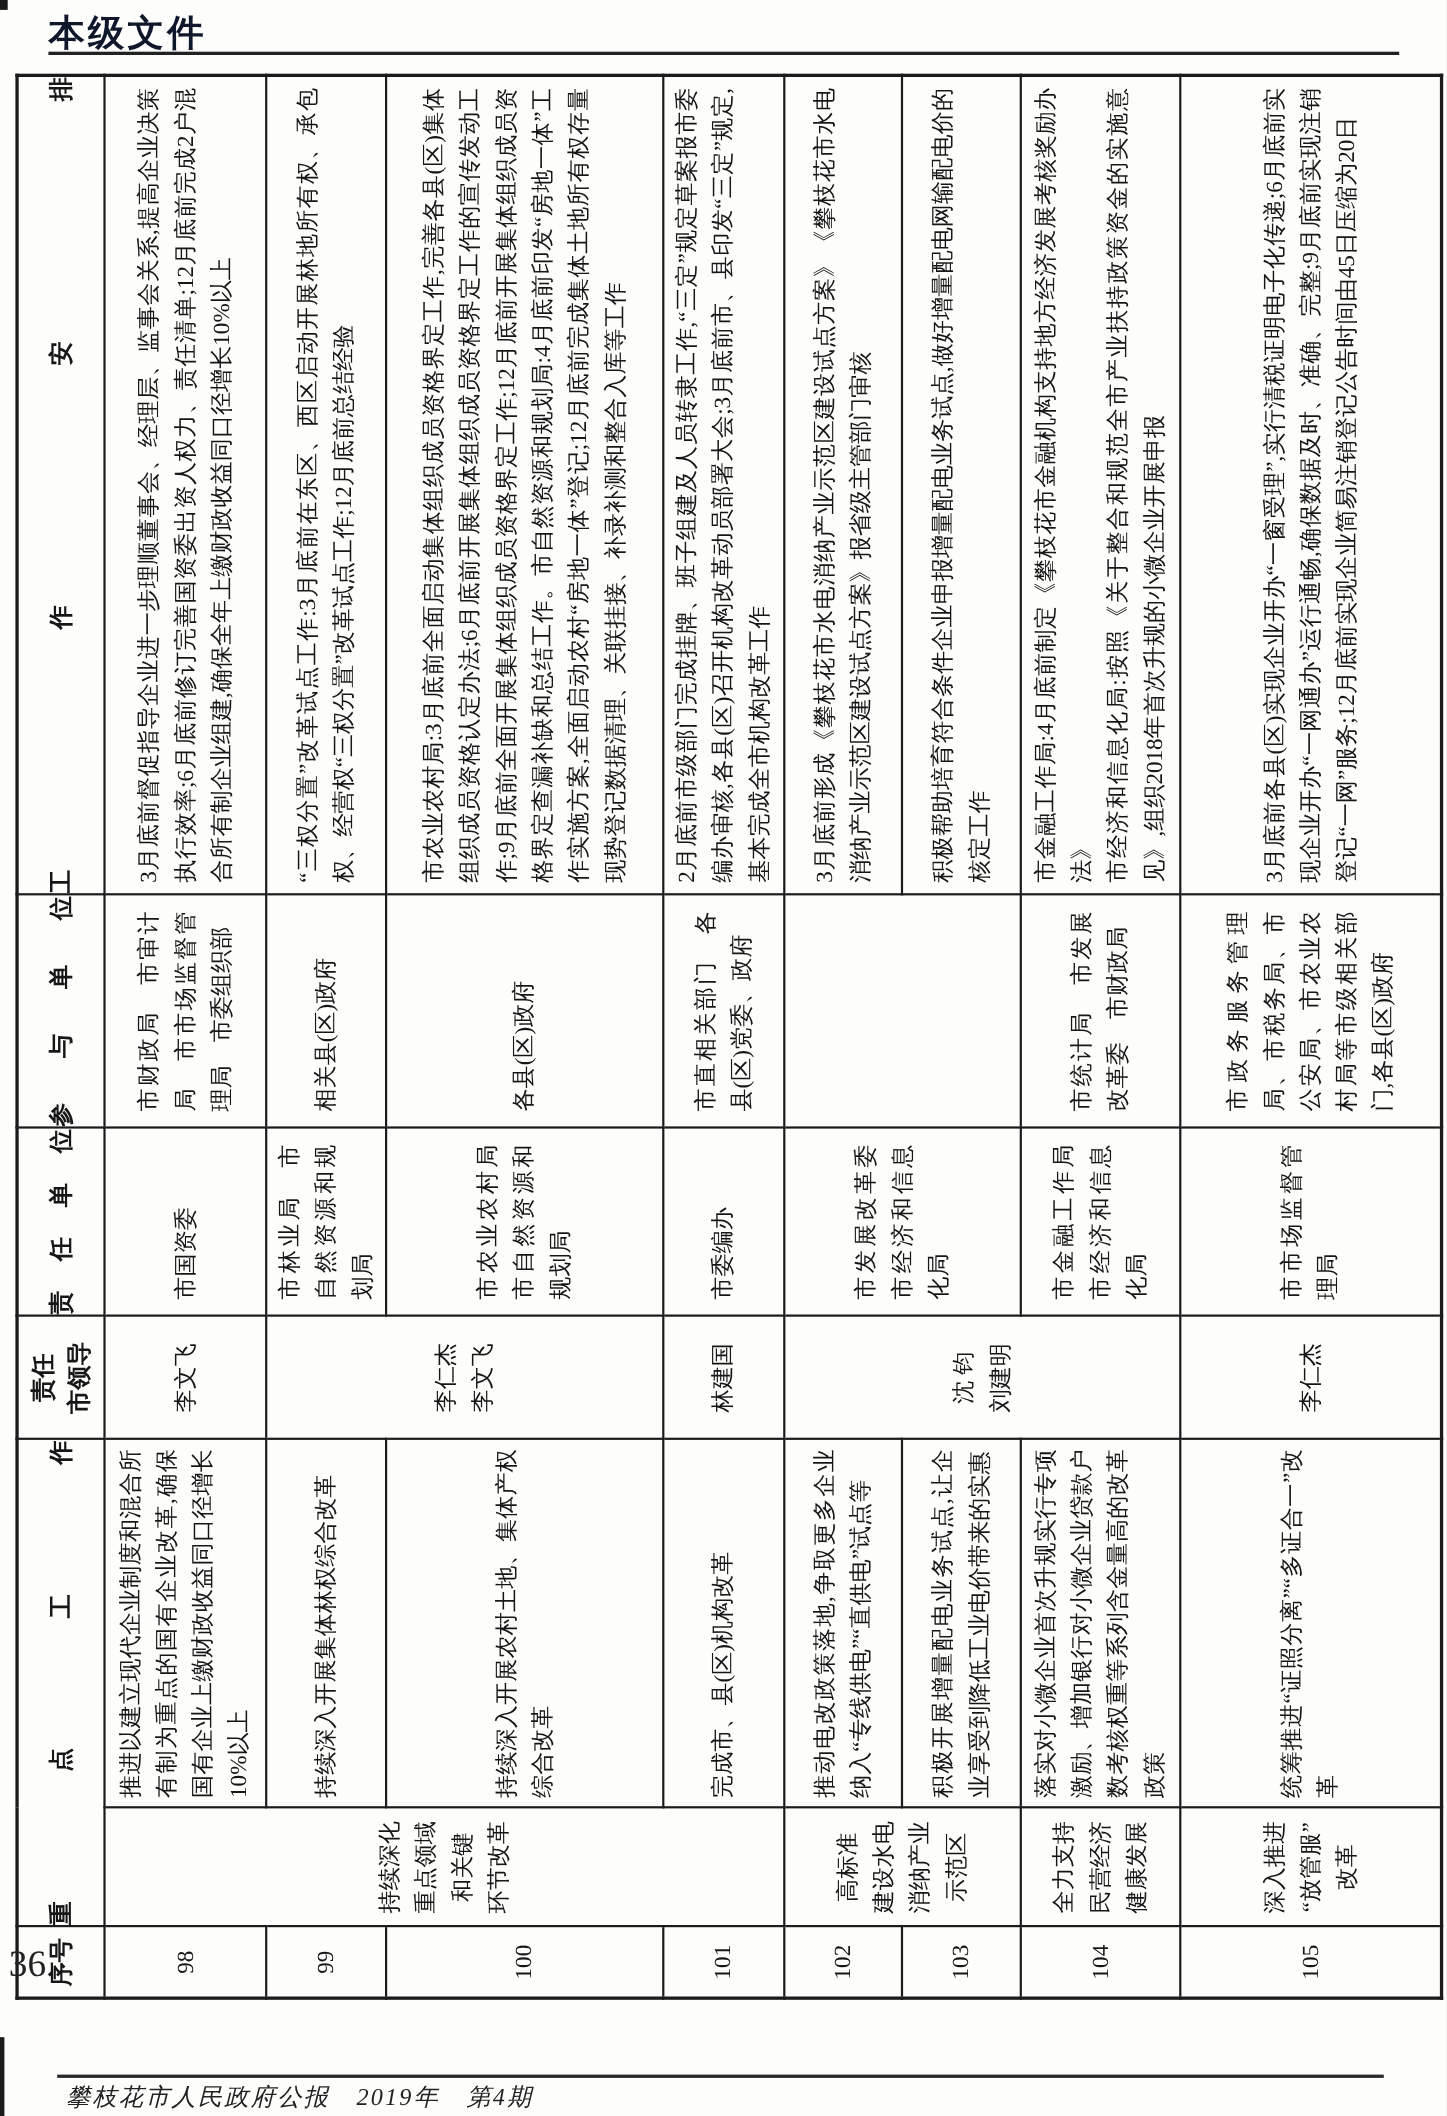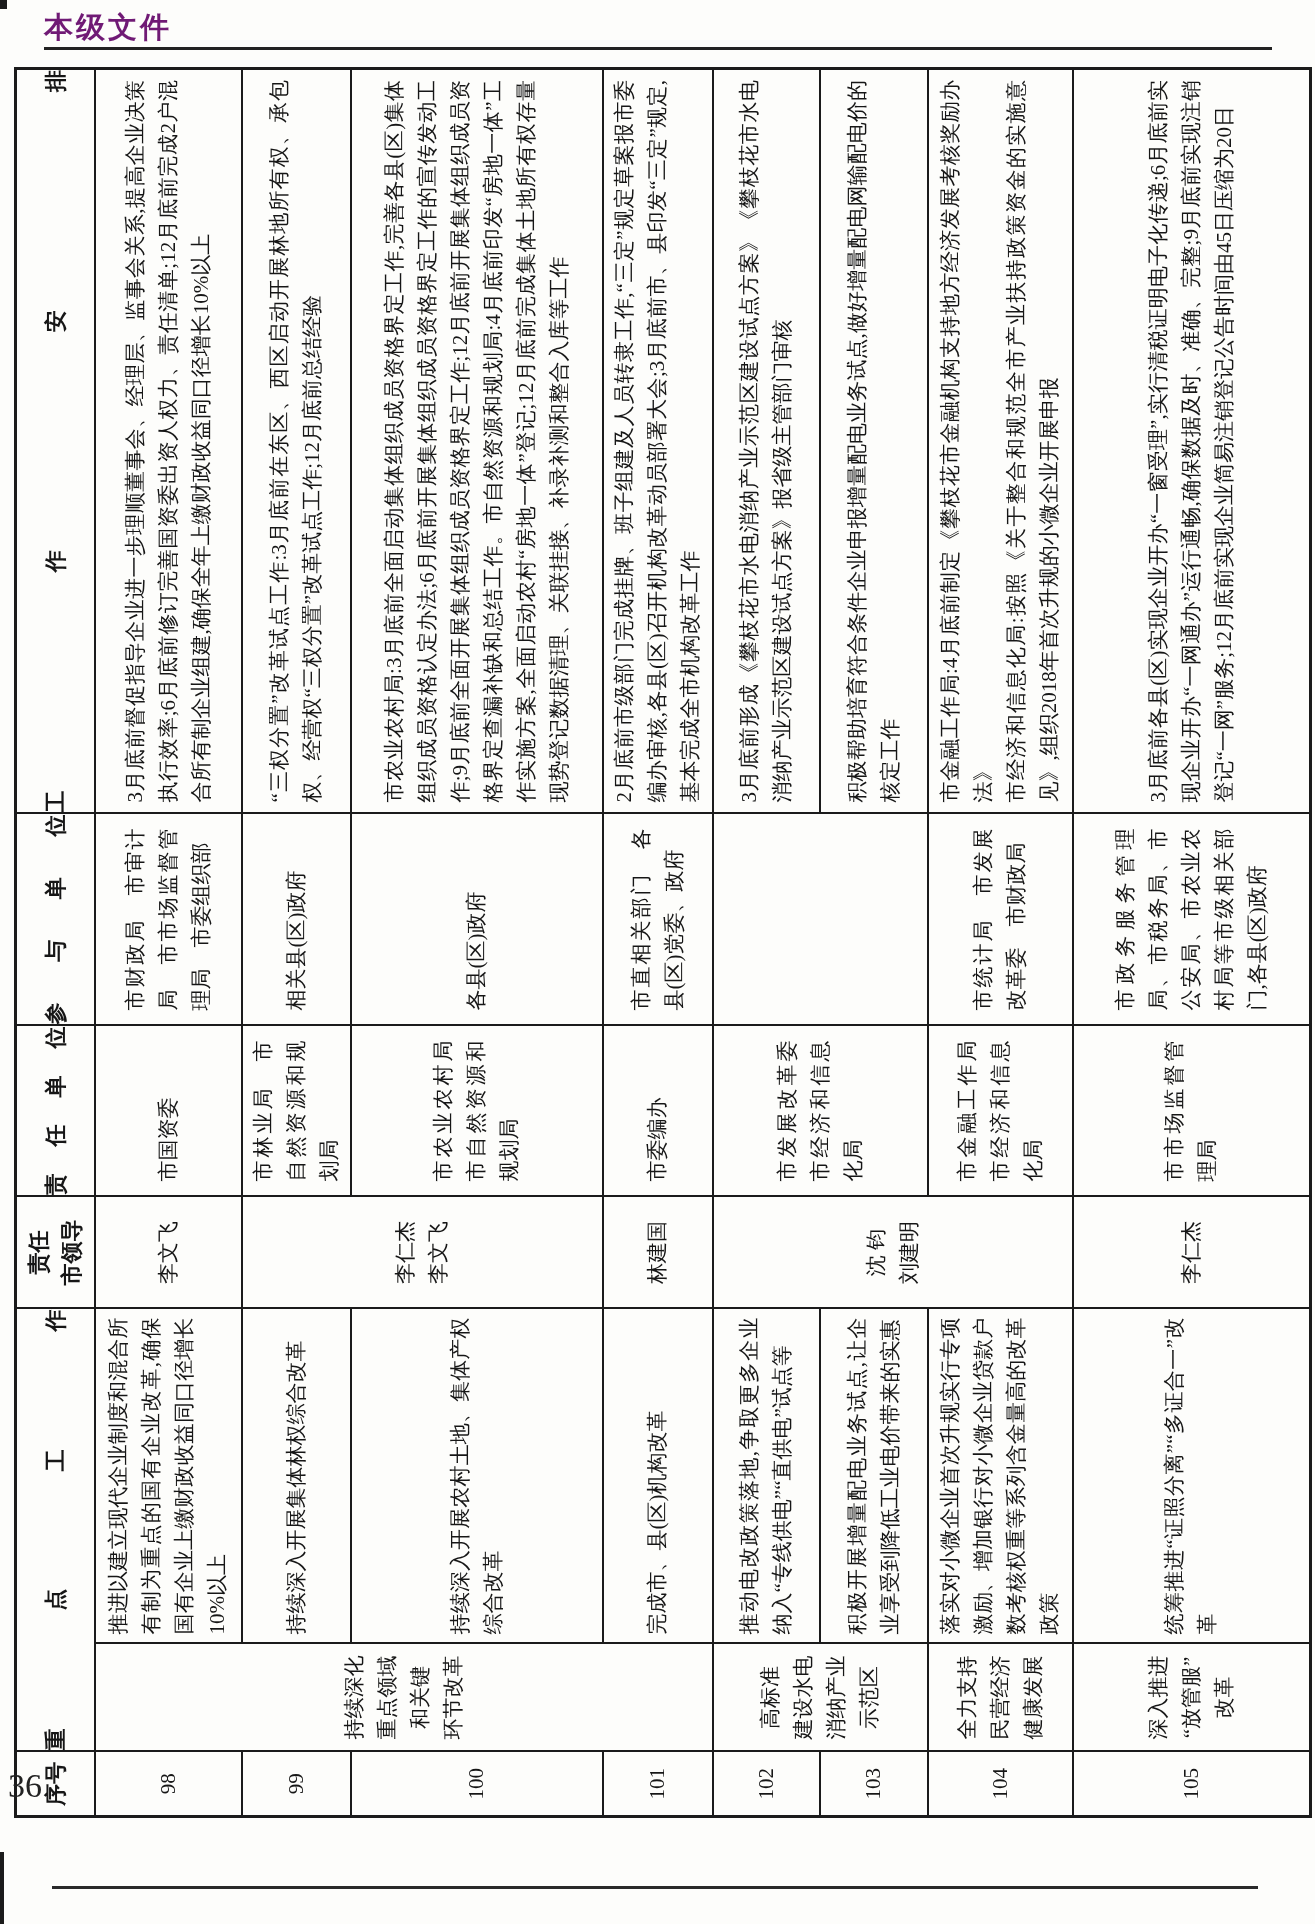--- a/index.html
+++ b/index.html
@@ -8,21 +8,21 @@
     width:1315px;height:1924px;
     background:#fdfdfb;
     overflow:hidden;
     font-family:"Liberation Serif","DejaVu Serif",serif;
     color:#161616;
   }
   
   .doc-header-title{
     position:absolute;left:44px;top:8px;
     font-family:"Liberation Sans","DejaVu Sans",sans-serif;
-    font-weight:bold;font-size:29px;letter-spacing:3px;color:#701a75;
+    font-weight:bold;font-size:33px;letter-spacing:3px;color:#0f172a;
   }
   .doc-header-rule{
     position:absolute;left:44px;top:47px;width:1228px;height:3px;background:#222;
   }
   
   .table-rotate-wrap{
     position:absolute;left:14px;top:70px;width:1294px;height:1748px;
   }
   table.gov{
     position:absolute;left:0;top:0;
@@ -182,14 +182,15 @@
         <td class="c-resp">市市场监督管理局</td>
         <td class="c-part">市政务服务管理局、市税务局、市公安局、市农业农村局等市级相关部门,各县(区)政府</td>
         <td class="c-arr">3月底前各县(区)实现企业开办“一窗受理”,实行清税证明电子化传递;6月底前实现企业开办“一网通办”运行通畅,确保数据及时、准确、完整;9月底前实现注销登记“一网”服务;12月底前实现企业简易注销登记公告时间由45日压缩为20日</td>
       </tr>
     </tbody>
       </table>
   </div>
 
   <div class="footer-page-num">36</div>
   <div class="footer-rule"></div>
+  <div class="footer-gazette">攀枝花市人民政府公报　2019年　第4期</div>
 
 </div>
 
 </body></html>

